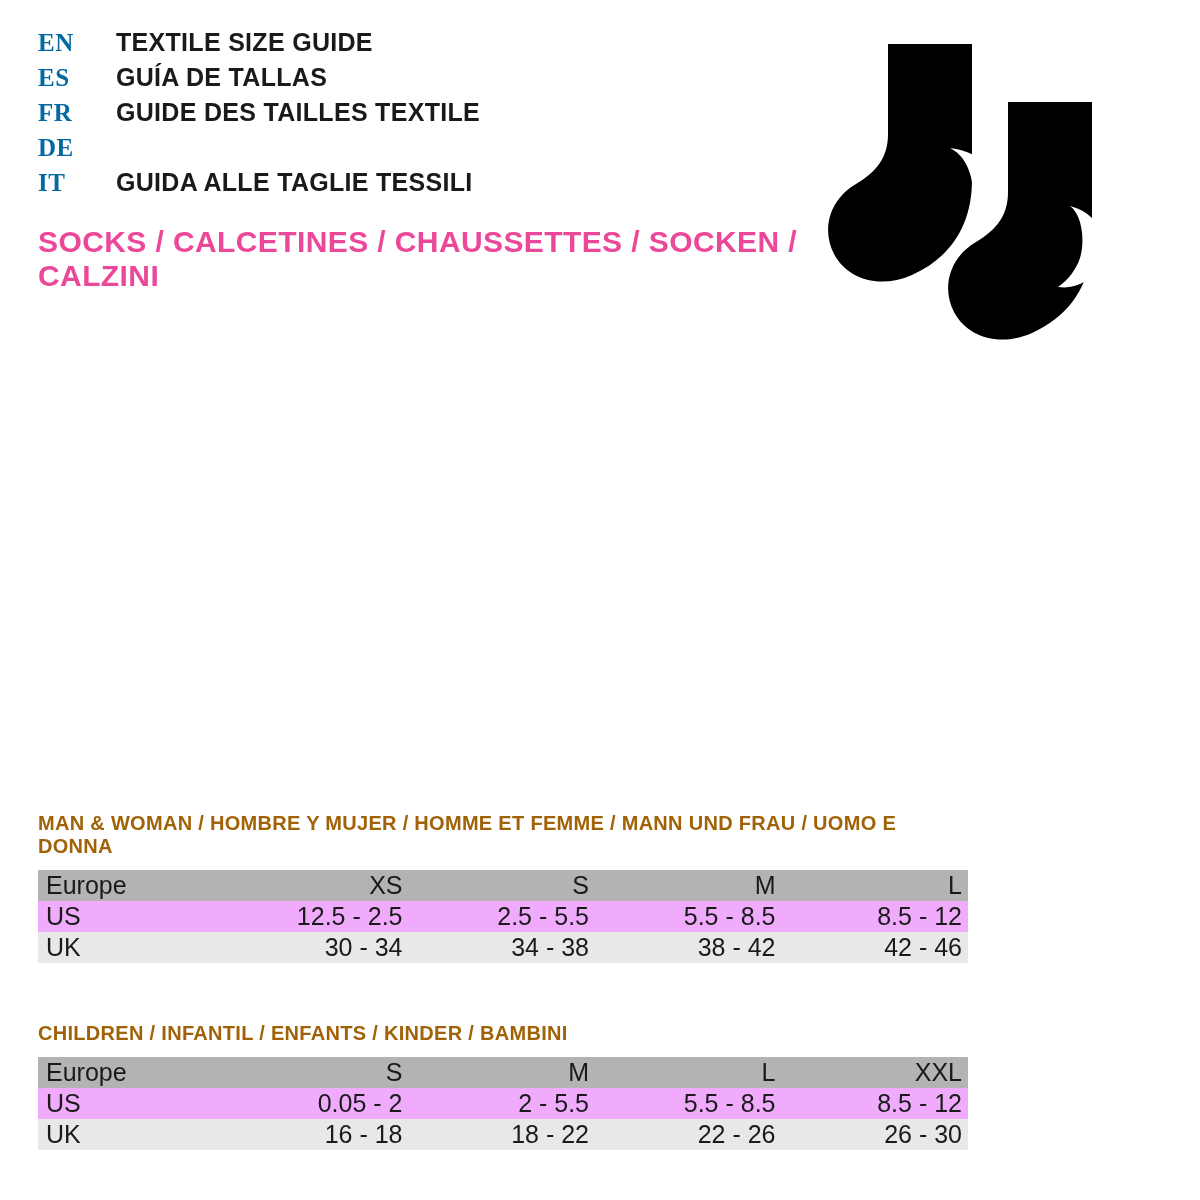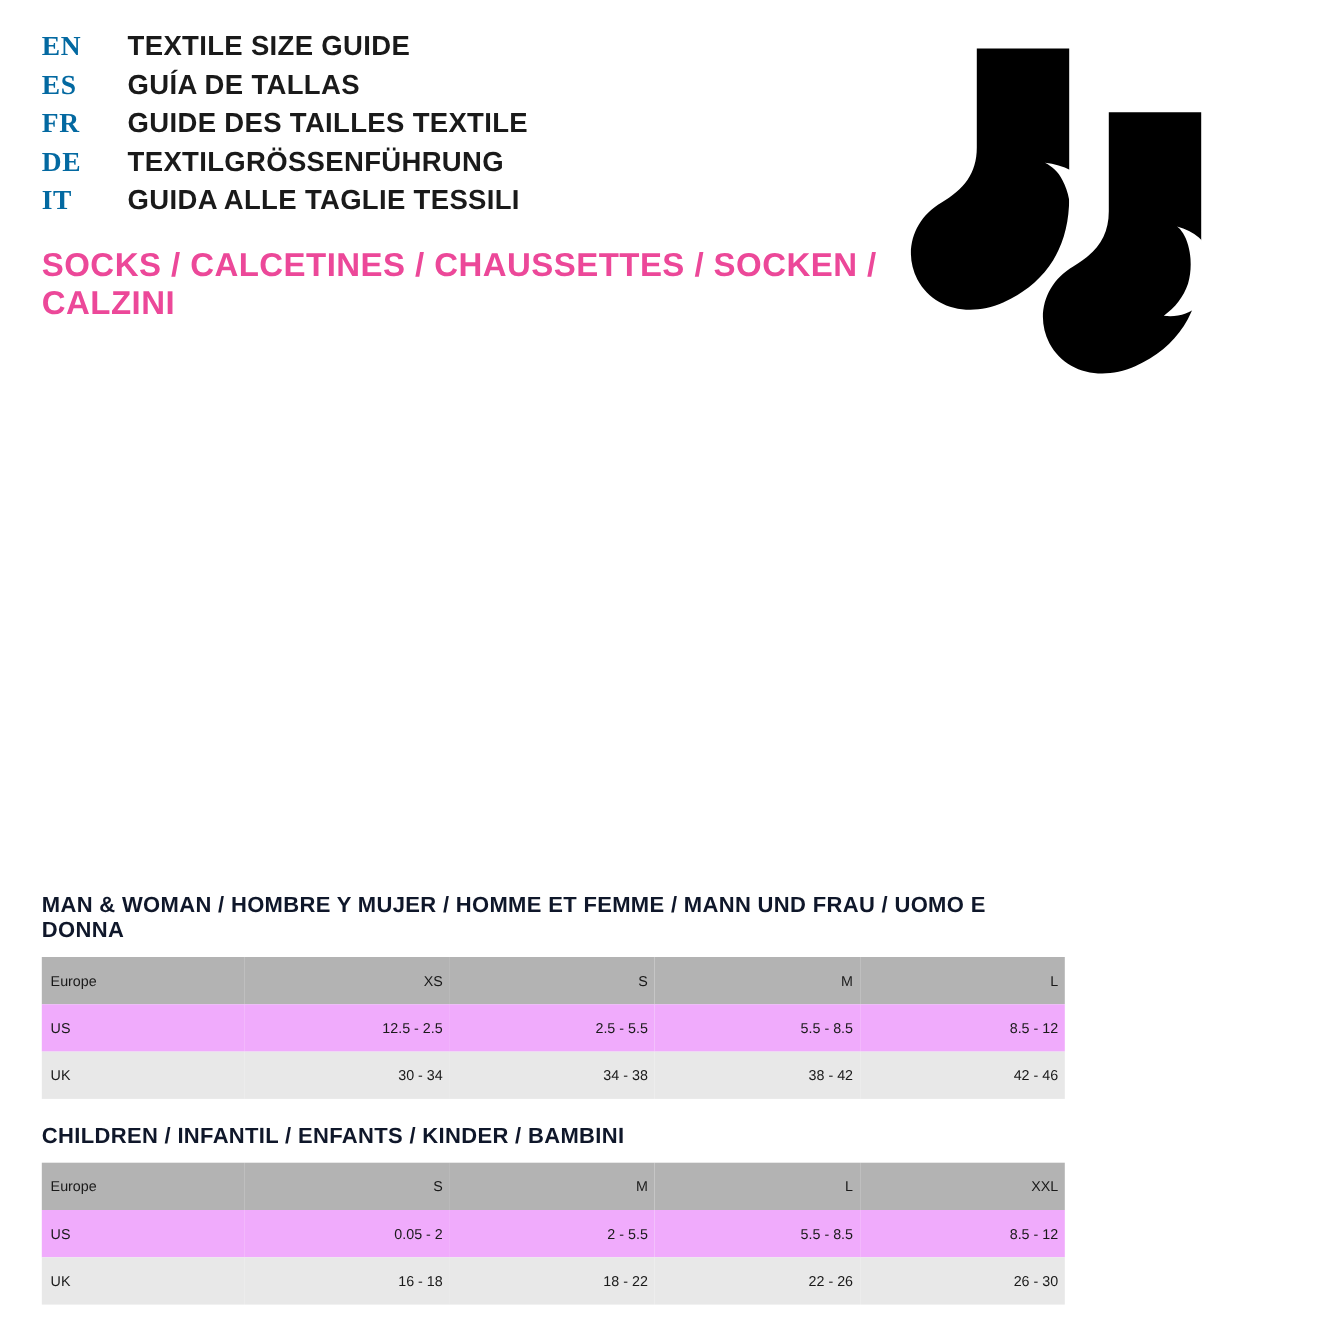--- a/index.html
+++ b/index.html
@@ -70,32 +70,32 @@
     width: 930px;
   }
   #section-adult { top: 812px; }
   #section-children { top: 1022px; }
 
   .section-title {
     font-size: 20px;
     font-weight: 700;
     letter-spacing: 0.3px;
     text-transform: uppercase;
-    color: #0f172a;
+    color: #a16207;
     margin-bottom: 12px;
   }
 
   table.size-table {
     border-collapse: collapse;
     width: 930px;
     table-layout: fixed;
   }
   table.size-table td {
-    height: 43px;
-    font-size: 13px;
+    height: 31px;
+    font-size: 25px;
     color: #1a1a1a;
     padding: 0 6px;
     vertical-align: middle;
   }
   table.size-table td.label {
     text-align: left;
     padding-left: 8px;
     width: 170px;
   }
   table.size-table td.val {
@@ -127,21 +127,20 @@
     <span class="lang-text">GUÍA DE TALLAS</span>
   </div>
 
   <div class="lang-row">
     <span class="lang-code">FR</span>
     <span class="lang-text">GUIDE DES TAILLES TEXTILE</span>
   </div>
 
   <div class="lang-row">
     <span class="lang-code">DE</span>
-    <span class="lang-text">TEXTILGRÖßENFÜHRUNG</span>
   </div>
 
   <div class="lang-row">
     <span class="lang-code">IT</span>
     <span class="lang-text">GUIDA ALLE TAGLIE TESSILI</span>
   </div>
 
   <div class="product-line">SOCKS / CALCETINES / CHAUSSETTES / SOCKEN / CALZINI</div>
 </div>
 

